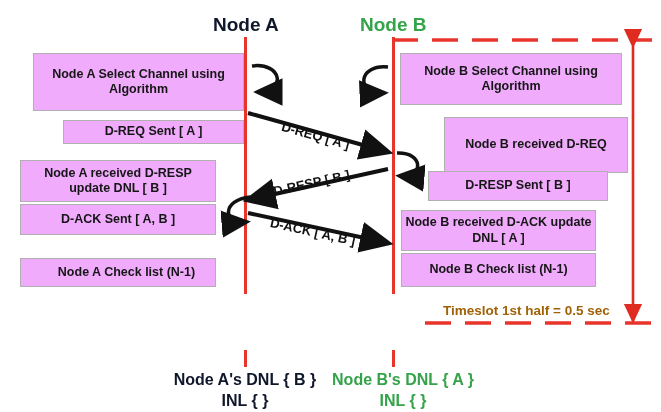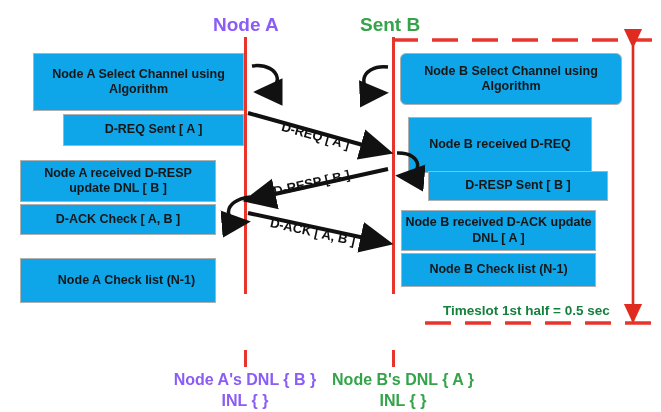--- a/index.html
+++ b/index.html
@@ -19,27 +19,27 @@
     position: absolute;
     width: 3px;
     background: #e8352b;
   }
   .node-title {
     position: absolute;
     font-weight: bold;
     font-size: 19px;
     white-space: nowrap;
   }
-  .node-a-color { color: #8b5cf6; }
+  .node-a-color { color: #0f172a; }
   .node-b-color { color: #34a349; }
 
   .msgbox {
     position: absolute;
     border: 1px solid #b0b0b0;
-    background: #0ea5e9;
+    background: #f0abfc;
     box-sizing: border-box;
     display: flex;
     align-items: center;
     justify-content: center;
     text-align: center;
     font-weight: bold;
     font-size: 12.5px;
     color: #161616;
     line-height: 1.22;
     padding: 1px 3px;
@@ -83,45 +83,45 @@
     font-weight: bold;
     font-size: 16px;
     line-height: 1.3;
     white-space: nowrap;
   }
 
   .timeslot-label {
     position: absolute;
     font-weight: bold;
     font-size: 13.5px;
-    color: #15803d;
+    color: #a16207;
     white-space: nowrap;
   }
 </style>
 </head>
 <body>
 
 <div id="canvas">
 
   <div class="node-title node-a-color" style="left:213px; top:14px;">Node A</div>
-  <div class="node-title node-b-color" style="left:360px; top:14px;">Sent B</div>
+  <div class="node-title node-b-color" style="left:360px; top:14px;">Node B</div>
 
   <div class="lifeline" style="left:244px; top:37px; height:257px;"></div>
   <div class="lifeline" style="left:392px; top:37px; height:257px;"></div>
   <div class="lifeline" style="left:244px; top:350px; height:17px;"></div>
   <div class="lifeline" style="left:392px; top:350px; height:17px;"></div>
 
   <div class="msgbox" style="left:33px; top:53px; width:211px; height:58px;">Node A Select Channel using Algorithm</div>
-  <div class="msgbox" style="left:63px; top:114px; width:181px; height:32px;">D-REQ Sent [ A ]</div>
+  <div class="msgbox" style="left:63px; top:120px; width:181px; height:24px;">D-REQ Sent [ A ]</div>
   <div class="msgbox" style="left:20px; top:160px; width:196px; height:42px;">Node A received D-RESP update DNL [ B ]</div>
-  <div class="msgbox" style="left:20px; top:204px; width:196px; height:31px;">D-ACK Check [ A, B ]</div>
-  <div class="msgbox" style="left:20px; top:258px; width:196px; height:45px;padding-left:20px;">Node A Check  list (N-1)</div>
+  <div class="msgbox" style="left:20px; top:204px; width:196px; height:31px;">D-ACK Sent [ A, B ]</div>
+  <div class="msgbox" style="left:20px; top:258px; width:196px; height:29px;padding-left:20px;">Node A Check  list (N-1)</div>
 
-  <div class="msgbox" style="left:400px; top:53px; width:222px; height:52px;border-radius:6px;">Node B Select Channel using Algorithm</div>
-  <div class="msgbox" style="left:408px; top:117px; width:184px; height:56px;">Node B received D-REQ</div>
+  <div class="msgbox" style="left:400px; top:53px; width:222px; height:52px;">Node B Select Channel using Algorithm</div>
+  <div class="msgbox" style="left:444px; top:117px; width:184px; height:56px;">Node B received D-REQ</div>
   <div class="msgbox" style="left:401px; top:210px; width:195px; height:41px;">Node B received D-ACK update DNL [ A ]</div>
   <div class="msgbox" style="left:428px; top:171px; width:180px; height:30px;">D-RESP Sent [ B ]</div>
   <div class="msgbox" style="left:401px; top:253px; width:195px; height:34px;">Node B Check  list (N-1)</div>
 
   <svg class="arrow-svg" viewBox="0 0 661 412">
     <defs>
       <marker id="blackArrow" markerWidth="9" markerHeight="9" refX="7" refY="4.5" orient="auto" markerUnits="strokeWidth">
         <path d="M0,0.6 L8.4,4.5 L0,8.4 z" fill="#111111"></path>
       </marker>
       <marker id="redArrowUp" markerWidth="8" markerHeight="8" refX="6.5" refY="4" orient="auto" markerUnits="strokeWidth">

